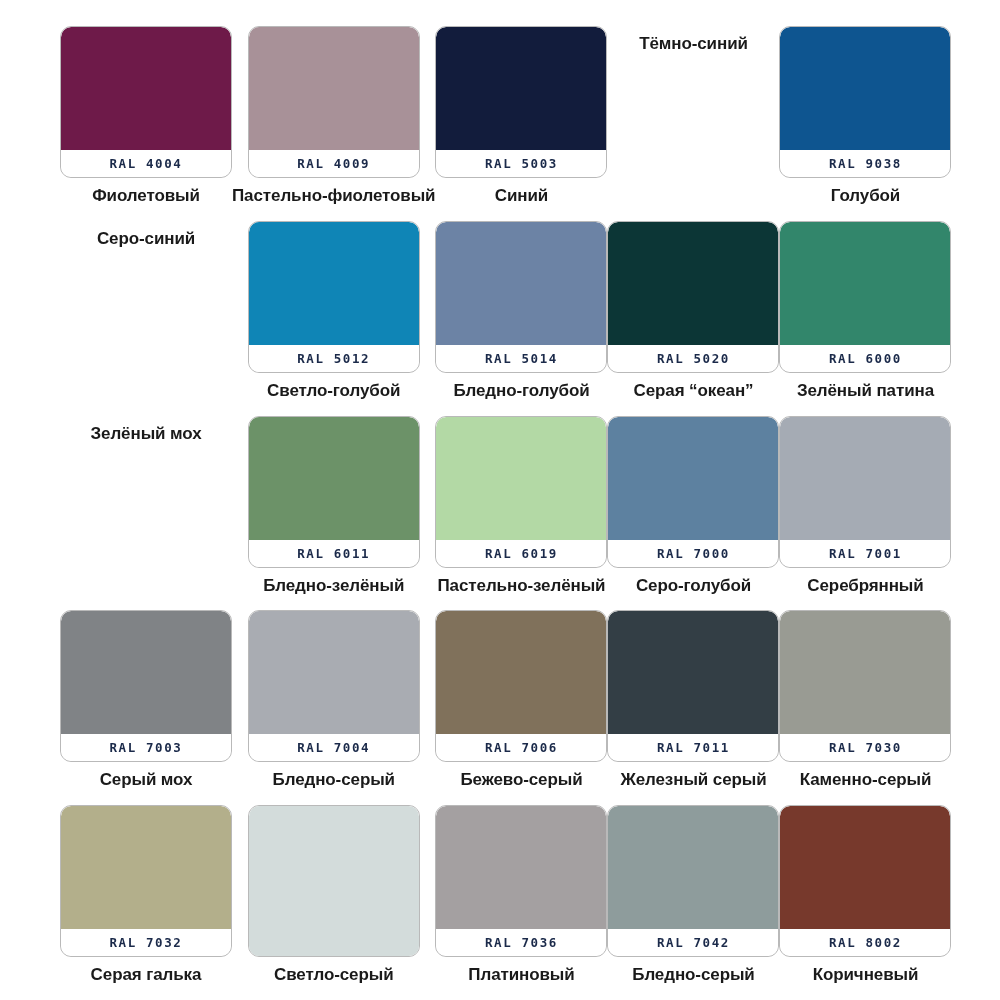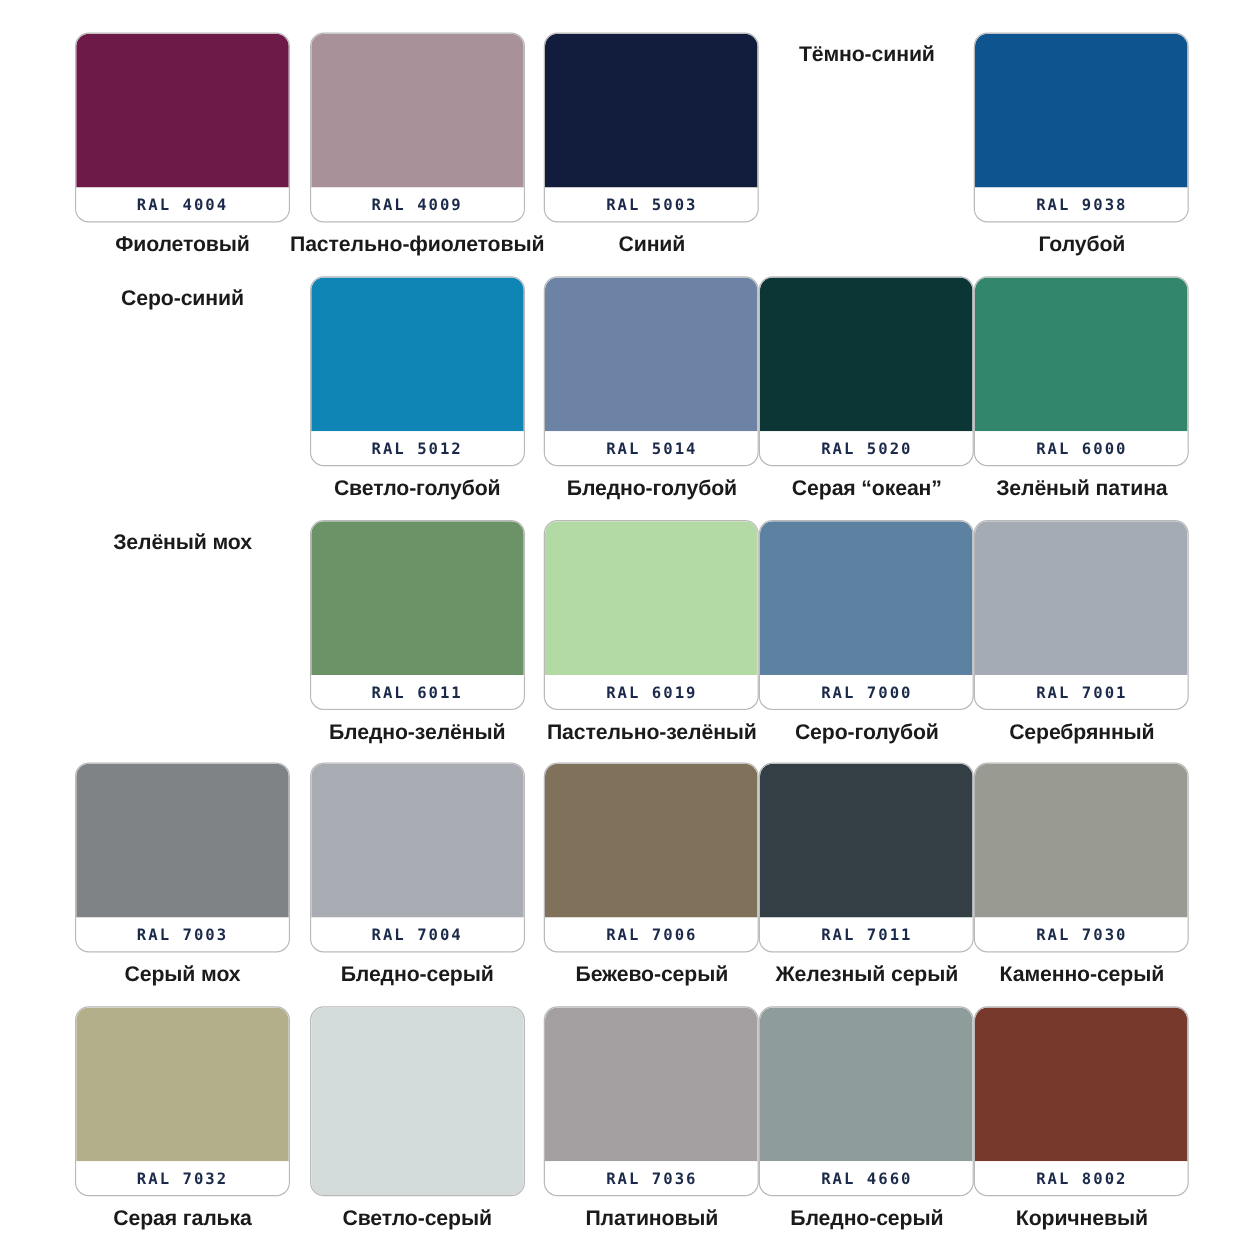--- a/index.html
+++ b/index.html
@@ -267,21 +267,21 @@
         <div class="swatch-code-band">
           <span class="swatch-code">RAL 7036</span>
         </div>
       </div>
       <div class="swatch-name">Платиновый</div>
     </div>
     <div class="swatch-cell">
       <div class="swatch-card">
         <div class="swatch-color" style="background: rgb(142, 156, 156);"></div>
         <div class="swatch-code-band">
-          <span class="swatch-code">RAL 4660</span>
+          <span class="swatch-code">RAL 7042</span>
         </div>
       </div>
       <div class="swatch-name">Бледно-серый</div>
     </div>
     <div class="swatch-cell">
       <div class="swatch-card">
         <div class="swatch-color" style="background: rgb(119, 57, 44);"></div>
         <div class="swatch-code-band">
           <span class="swatch-code">RAL 8002</span>
         </div>

